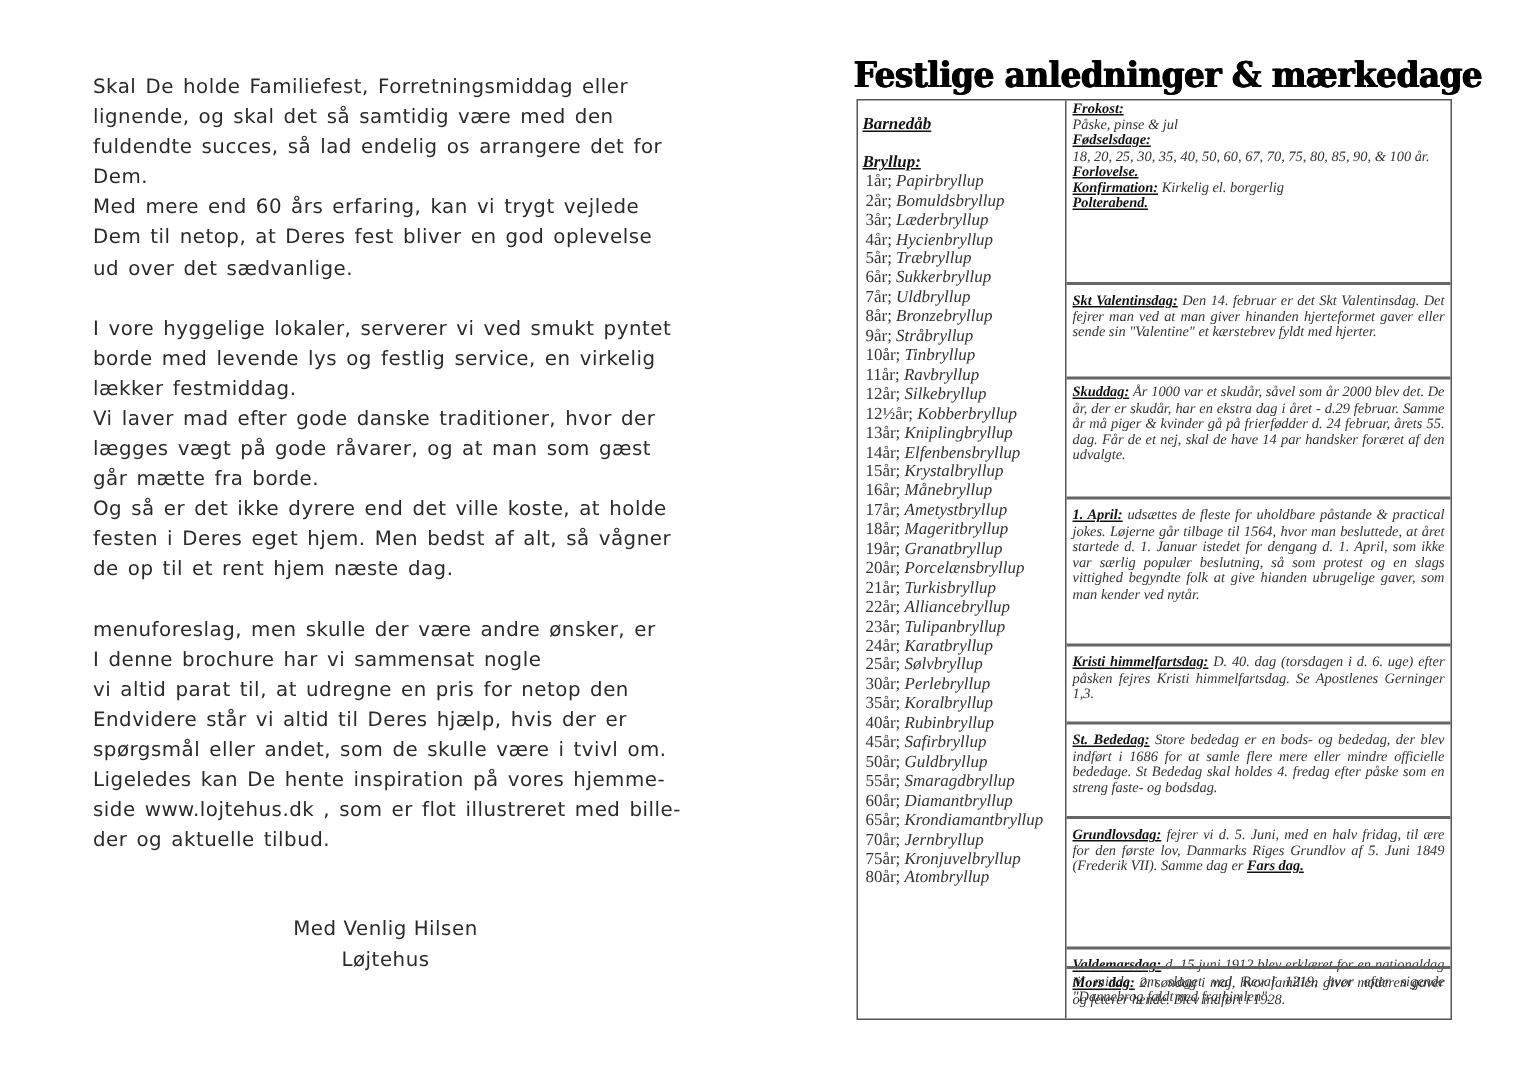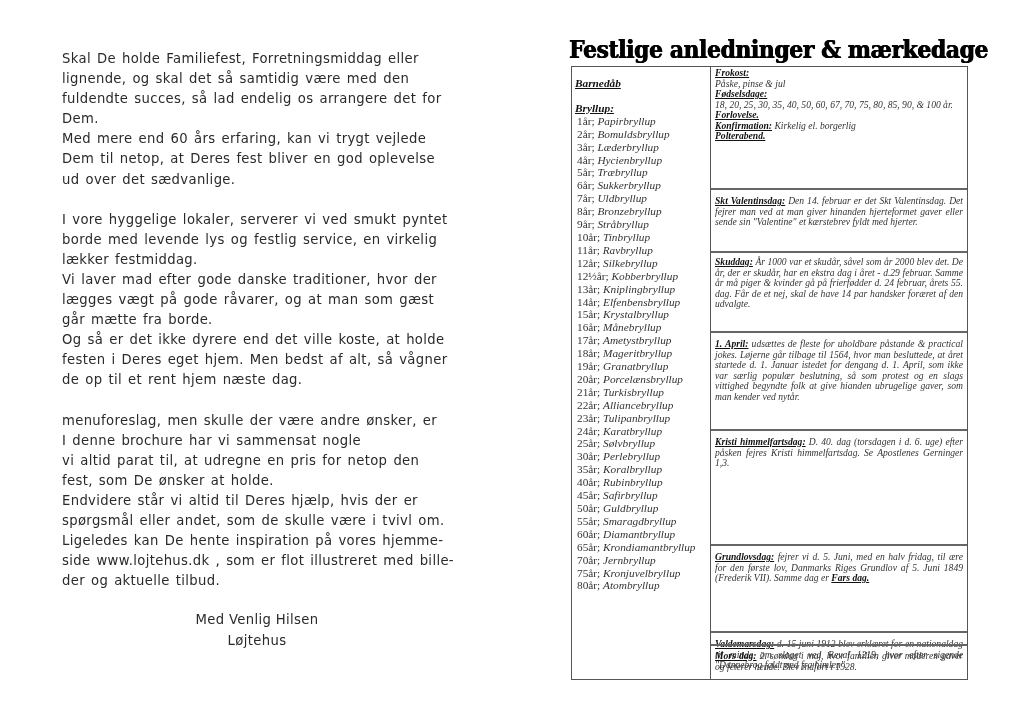--- a/index.html
+++ b/index.html
@@ -76,21 +76,20 @@
     <p>går mætte fra borde.</p>
     <p>Og så er det ikke dyrere end det ville koste, at holde</p>
     <p>festen i Deres eget hjem. Men bedst af alt, så vågner</p>
     <p>de op til et rent hjem næste dag.</p>
   </div>
   <div class="para-gap"></div>
   <div>
     <p>menuforeslag, men skulle der være andre ønsker, er</p>
     <p>I denne brochure har vi sammensat nogle</p>
     <p>vi altid parat til, at udregne en pris for netop den</p>
-    <p>fest, som De ønsker at holde.</p>
     <p>Endvidere står vi altid til Deres hjælp, hvis der er</p>
     <p>spørgsmål eller andet, som de skulle være i tvivl om.</p>
     <p>Ligeledes kan De hente inspiration på vores hjemme-</p>
     <p>side www.lojtehus.dk , som er flot illustreret med bille-</p>
     <p>der og aktuelle tilbud.</p>
   </div>
 </div>
 <div class="signoff">
   <div>Med Venlig Hilsen</div>
   <div>Løjtehus</div>
@@ -168,20 +167,24 @@
     <div class="row divided" style="top:264px; height:98px; padding-top:6px;">
       <span class="hdr">1. April:</span>
       <span>udsættes de fleste for uholdbare påstande &amp; practical jokes. Løjerne går tilbage til 1564, hvor man besluttede, at året startede d. 1. Januar istedet for dengang d. 1. April, som ikke var særlig populær beslutning, så som protest og en slags vittighed begyndte folk at give hianden ubrugelige gaver, som man kender ved nytår.</span>
     </div>
 
     <div class="row divided" style="top:362px; height:52px; padding-top:6px;">
       <span class="hdr">Kristi himmelfartsdag:</span>
       <span>D. 40. dag (torsdagen i d. 6. uge) efter påsken fejres Kristi himmelfartsdag. Se Apostlenes Gerninger 1,3.</span>
     </div>
 
+    <div class="row divided" style="top:414px; height:63px; padding-top:6px;">
+      <span class="hdr">St. Bededag:</span>
+      <span>Store bededag er en bods- og bededag, der blev indført i 1686 for at samle flere mere eller mindre officielle bededage. St Bededag skal holdes 4. fredag efter påske som en streng  faste- og bodsdag.</span>
+    </div>
 
     <div class="row divided" style="top:477px; height:51px; padding-top:6px;">
       <span class="hdr">Grundlovsdag:</span>
       <span>fejrer vi d. 5. Juni, med en halv fridag, til ære for den første lov, Danmarks Riges Grundlov af 5. Juni 1849 (Frederik VII). Samme dag er</span>
       <span class="hdr">Fars dag.</span>
     </div>
 
     <div class="row divided" style="top:528px; height:51px; padding-top:6px;margin-top:36px;">
       <span class="hdr">Valdemarsdag:</span>
       <span>d. 15 juni 1912 blev erklæret for en nationaldag til minde om slaget ved Reval 1219, hvor efter sigende "Dannebrog faldt ned fra himlen".</span>

